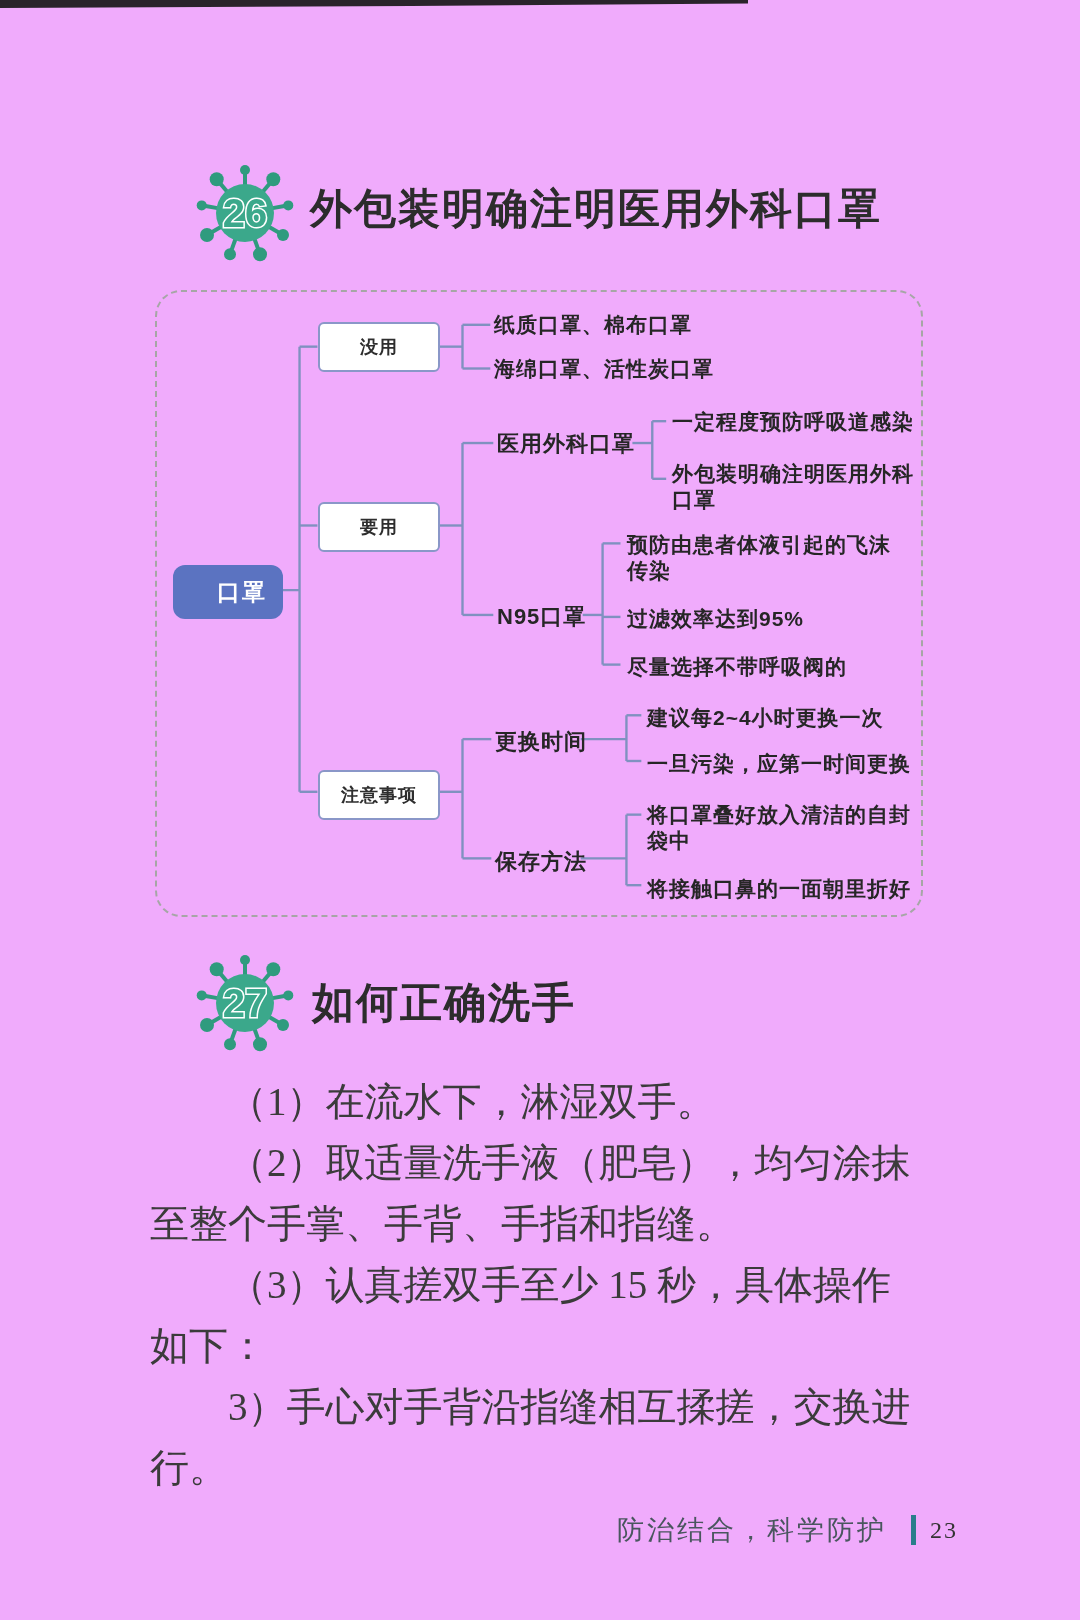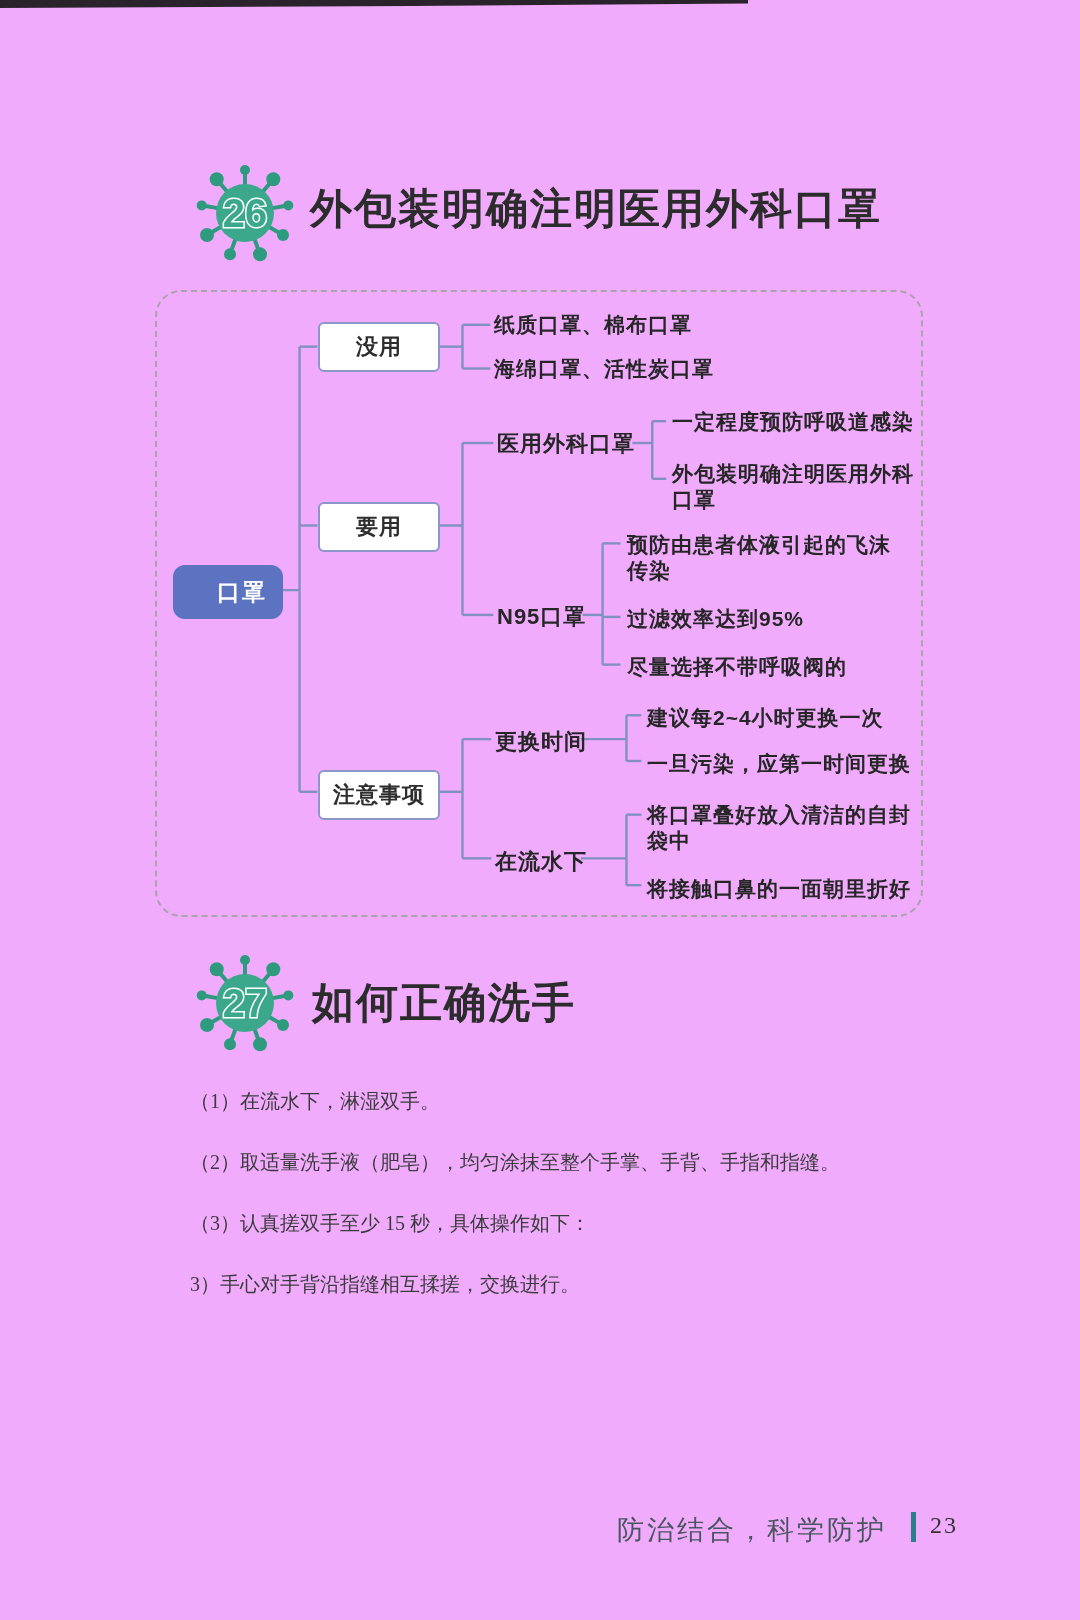--- a/index.html
+++ b/index.html
@@ -14,35 +14,35 @@
   .virus-num{font-family:"Liberation Sans",sans-serif;font-weight:bold;paint-order:stroke;}
   .sec-title{position:absolute;font-size:42px;font-weight:800;color:#2c2c2c;
              letter-spacing:2px;line-height:46px;white-space:nowrap;}
   
   .mindmap{position:absolute;left:155px;top:290px;width:768px;height:627px;
            border:2px dashed #a6a6a6;border-radius:26px;box-sizing:border-box;}
   .mm-svg{position:absolute;left:0;top:0;width:100%;height:100%;}
   .mm-svg path{stroke:#8091c0;stroke-width:2.4;fill:none;}
   .mm-box{position:absolute;display:flex;align-items:center;justify-content:center;
           background:#ffffff;border:2px solid #8a97c8;border-radius:6px;box-sizing:border-box;
-          font-size:22px;font-weight:700;color:#2e2e2e;letter-spacing:1px;}
+          font-size:18px;font-weight:700;color:#2e2e2e;letter-spacing:1px;}
   .mm-root{position:absolute;display:flex;align-items:center;justify-content:center;
            background:#5b73c1;border-radius:12px;color:#ffffff;font-size:23px;font-weight:700;
            letter-spacing:2px;padding-left:28px;}
   .mm-label{position:absolute;font-size:22px;font-weight:700;color:#262626;
             line-height:28px;white-space:nowrap;letter-spacing:1px;}
   .mm-leaf{position:absolute;font-size:21px;font-weight:700;color:#262626;
            line-height:26px;letter-spacing:1px;}
   .nowrap{white-space:nowrap;}
   
   .bodytext{position:absolute;left:150px;top:1071px;width:778px;
-            font-family:"Liberation Serif",serif;font-size:20px;color:#3b3b3b;}
+            font-family:"Liberation Serif",serif;font-size:39px;color:#3b3b3b;}
   .bodytext p{margin:0;line-height:61px;text-indent:2em;}
   
-  .footer{position:absolute;top:1512px;right:122px;display:flex;margin-left:36px;}
+  .footer{position:absolute;top:1512px;right:122px;display:flex;align-items:center;margin-left:36px;}
   .footer-slogan{font-size:27px;color:#49565e;letter-spacing:3px;font-weight:500;}
   .footer-bar{width:5px;height:30px;background:#2a7d8b;margin:0 14px 0 24px;}
   .footer-num{font-family:Liberation Serif, serif;font-size:24px;color:#333333;letter-spacing:2px;}
 </style>
 </head>
 <body>
 
 <div class="page">
 
   <div class="edge-top"></div>
@@ -117,21 +117,21 @@
 
     <div class="mm-root" style="left:16px;top:273px;width:82px;height:54px;">口罩</div>
 
     <div class="mm-box" style="left:161px;top:30px;width:122px;height:50px;">没用</div>
     <div class="mm-box" style="left:161px;top:210px;width:122px;height:50px;">要用</div>
     <div class="mm-box" style="left:161px;top:478px;width:122px;height:50px;">注意事项</div>
 
     <div class="mm-label" style="left:340px;top:138px;">医用外科口罩</div>
     <div class="mm-label" style="left:340px;top:311px;">N95口罩</div>
     <div class="mm-label" style="left:338px;top:436px;">更换时间</div>
-    <div class="mm-label" style="left:338px;top:556px;">在流水下</div>
+    <div class="mm-label" style="left:338px;top:556px;">保存方法</div>
 
     <div class="mm-leaf nowrap" style="left:337px;top:20px;text-align:right;">纸质口罩、棉布口罩</div>
     <div class="mm-leaf nowrap" style="left:337px;top:64px;">海绵口罩、活性炭口罩</div>
     <div class="mm-leaf nowrap" style="left:515px;top:117px;">一定程度预防呼吸道感染</div>
     <div class="mm-leaf" style="left:515px;top:169px;width:248px;">外包装明确注明医用外科口罩</div>
     <div class="mm-leaf" style="left:470px;top:240px;width:270px;">预防由患者体液引起的飞沫传染</div>
     <div class="mm-leaf nowrap" style="left:470px;top:314px;">过滤效率达到95%</div>
     <div class="mm-leaf nowrap" style="left:470px;top:362px;">尽量选择不带呼吸阀的</div>
     <div class="mm-leaf nowrap" style="left:490px;top:413px;">建议每2~4小时更换一次</div>
     <div class="mm-leaf nowrap" style="left:490px;top:459px;">一旦污染，应第一时间更换</div>

